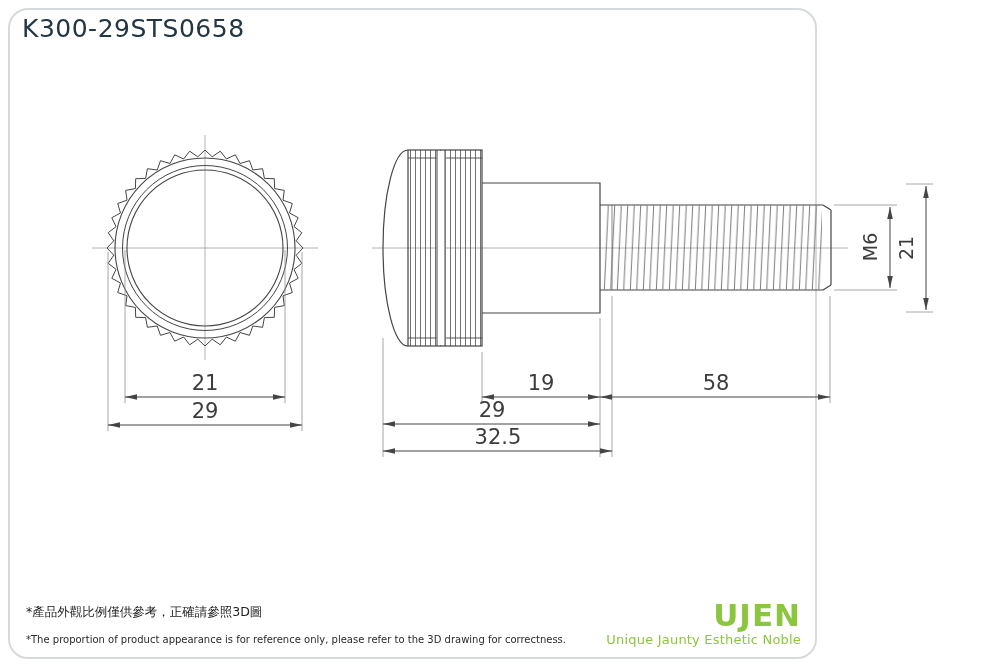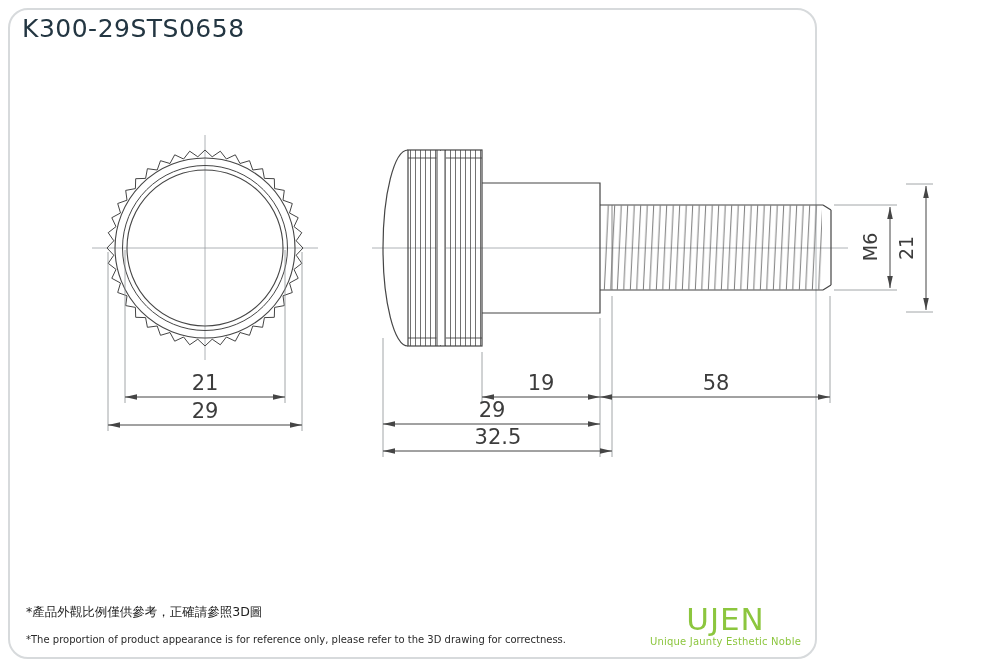--- a/index.html
+++ b/index.html
@@ -7,22 +7,22 @@
   #screen{position:relative;width:825px;height:667px;background:#fff;}
   .page-border{position:absolute;left:8px;top:8px;right:8px;bottom:8px;border:2px solid #d7dadc;border-radius:20px;pointer-events:none;}
   .part-title{position:absolute;left:22px;top:14px;font-size:25px;font-weight:500;color:#233642;letter-spacing:0.5px;}
   svg.drawing{position:absolute;left:0;top:0;}
   .dim-text{font-size:21px;fill:#3c3c3c;}
   .dim-text-small{font-size:19px;fill:#3c3c3c;}
   .footer{position:absolute;left:26px;bottom:22px;color:#1c1c1c;}
   .footer .zh{font-size:12.5px;margin-bottom:13px;}
   .footer .en{font-size:10px;color:#2a2a2a;}
   .logo{position:absolute;right:24px;bottom:20px;text-align:right;}
-  .logo-name{font-size:31px;font-weight:400;color:#8CC63E;letter-spacing:1px;line-height:1;text-align:center;}
-  .logo-tagline{font-size:10px;color:#8CC63E;letter-spacing:0.2px;margin-top:1px;}
+  .logo-name{font-size:31px;font-weight:700;color:#8CC63E;letter-spacing:1px;line-height:1;}
+  .logo-tagline{font-size:13px;color:#8CC63E;letter-spacing:0.2px;margin-top:1px;}
 </style>
 </head>
 <body>
 
 <div id="screen">
 
   <div class="page-border"></div>
 
   <div class="part-title">K300-29STS0658</div>
 

